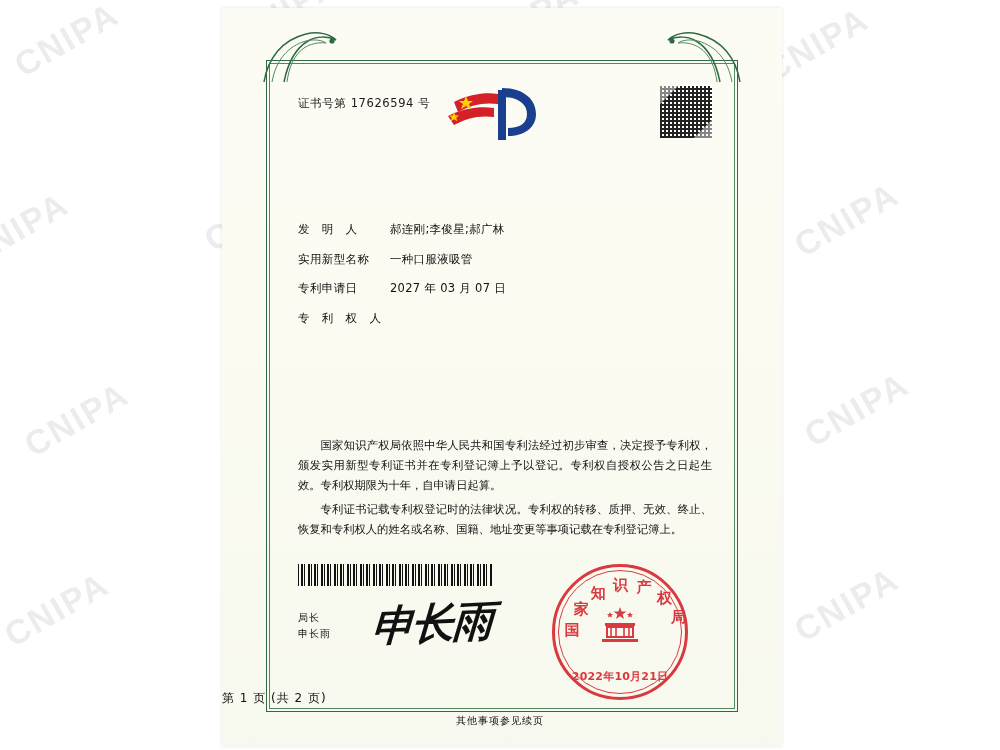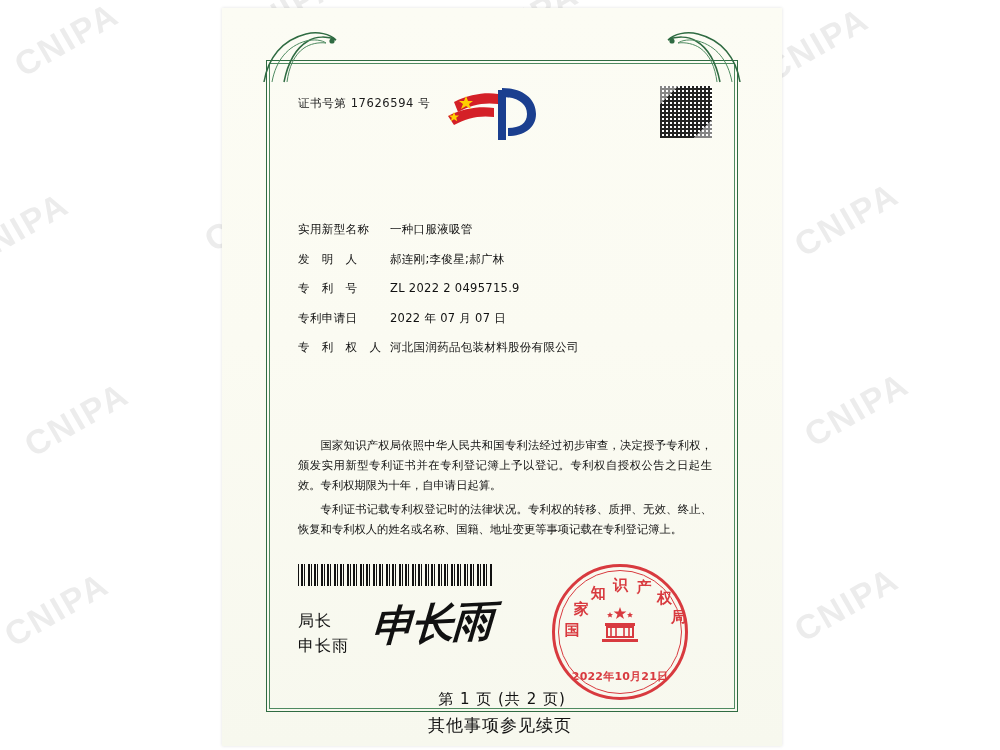--- a/index.html
+++ b/index.html
@@ -217,22 +217,22 @@
       #111 10px 12px, transparent 12px 13px
     );
   }
 
   
   .sig-label {
     position: absolute;
     left: 76px;
     top: 602px;
     z-index: 6;
-    font-family: Liberation Mono, monospace;
-    font-size: 16px;
+    font-family: Liberation Sans, sans-serif;
+    font-size: 10px;
     line-height: 1.55;
     color: #111;
     letter-spacing: 1px;
   }
   .sig-script {
     position: absolute;
     left: 150px;
     top: 588px;
     z-index: 7;
     font-family: "DejaVu Serif", serif;
@@ -299,35 +299,35 @@
     font-weight: bold;
     color: #d42027;
     letter-spacing: 0.2px;
   }
 
   
   .page-no {
     position: absolute;
     left: 0; right: 0;
     top: 682px;
-    text-align: center;
-    z-index: 6;
-    font-family: "DejaVu Sans", sans-serif;
-    font-size: 15px;
+    text-align: left;
+    z-index: 6;
+    font-family: "DejaVu Sans", sans-serif;
+    font-size: 12px;
     color: #111;
     letter-spacing: 1px;
   }
   .footer-note {
     position: absolute;
     left: 0; right: 0;
     top: 714px;
     text-align: center;
     z-index: 11;
     font-family: "DejaVu Sans", sans-serif;
-    font-size: 17px;
+    font-size: 10px;
     color: #111;
     letter-spacing: 1px;
   }
 </style>
 </head>
 <body>
 
 <div class="page">
 
   <div class="watermarks">
@@ -378,38 +378,33 @@
         <polygon points="34,14 36,19 41,19 37,22 39,27 34,24 29,27 31,22 27,19 32,19" fill="#ffd000"></polygon>
         <polygon points="22,30 23.4,33.4 27,33.6 24.2,35.8 25.2,39.2 22,37.2 18.8,39.2 19.8,35.8 17,33.6 20.6,33.4" fill="#ffd000"></polygon>
       </svg>
     </div>
 
     <div class="qr"></div>
 
 
     <div class="fields">
       <div class="row">
+        <span class="lbl">发　明　人</span>
+        <span class="val">郝连刚;李俊星;郝广林</span>
+      </div>
+      <div class="row">
         <span class="lbl">实用新型名称</span>
         <span class="val">一种口服液吸管</span>
       </div>
       <div class="row">
-        <span class="lbl">发　明　人</span>
-        <span class="val">郝连刚;李俊星;郝广林</span>
-      </div>
-      <div class="row">
-        <span class="lbl">专　利　号</span>
-        <span class="val">ZL 2022 2 0495715.9</span>
-      </div>
-      <div class="row">
         <span class="lbl">专利申请日</span>
-        <span class="val">2022 年 07 月 07 日</span>
+        <span class="val">2027 年 03 月 07 日</span>
       </div>
       <div class="row">
         <span class="lbl">专　利　权　人</span>
-        <span class="val">河北国润药品包装材料股份有限公司</span>
       </div>
     </div>
 
     <div class="para p1">
       <span class="indent">国家知识产权局依照中华人民共和国专利法经过初步审查，决定授予专利权，颁发实用新型专利证书并在专利登记簿上予以登记。专利权自授权公告之日起生效。专利权期限为十年，自申请日起算。</span>
     </div>
     <div class="para p2">
       <span class="indent">专利证书记载专利权登记时的法律状况。专利权的转移、质押、无效、终止、恢复和专利权人的姓名或名称、国籍、地址变更等事项记载在专利登记簿上。</span>
     </div>
 

